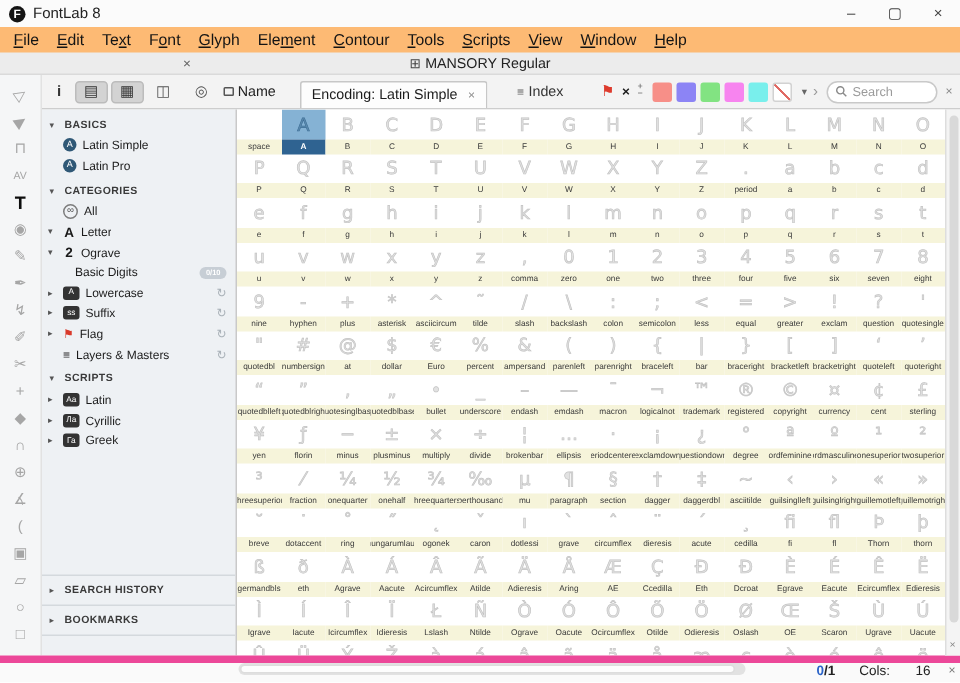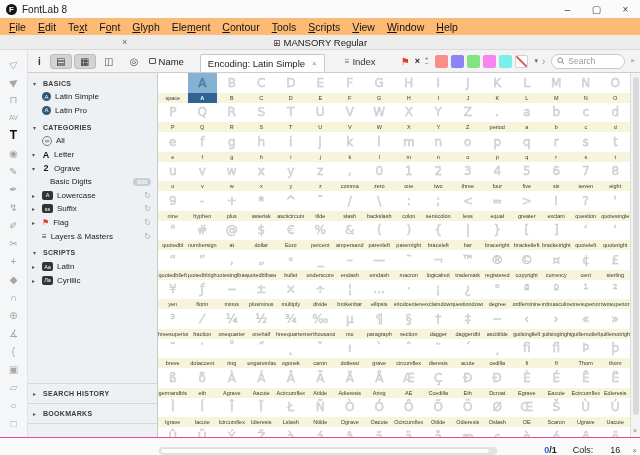--- a/index.html
+++ b/index.html
@@ -109,21 +109,21 @@
     font-size:5.5px;color:#3a3a3a;overflow:hidden;white-space:nowrap}
   .cell.sel .cg{background:#85b2d4;color:#5d8cb0;-webkit-text-stroke:.45px #3f6f96}
   .cell.sel .cn{background:#2f6391;color:#fff;font-weight:bold}
 
   
   .vscroll{flex:0 0 10px;background:#f4f4f4;border-left:1px solid #ddd;position:relative}
   .vthumb{position:absolute;left:1.5px;right:1.5px;top:4px;height:338px;background:#d9d9d9;border-radius:4px}
   .vx{position:absolute;bottom:3px;left:2px;font-size:7px;color:#888;line-height:7px}
 
   
-  .statusbar{flex:0 0 18px;background:#fafafa;border-top:1px solid #ec4899;display:flex;align-items:flex-end;
+  .statusbar{flex:0 0 18px;background:#fafafa;border-top:5px solid #ec4899;display:flex;align-items:flex-start;
     font-size:9px;color:#333}
   .hscroll{margin-left:159px;width:338px;height:8px;background:#e2e2e2;border-radius:4px;position:relative}
   .hthumb{position:absolute;left:1px;top:1px;bottom:1px;width:330px;background:#fdfdfd;border:1px solid #ddd;border-radius:3px}
   .counter{margin-left:auto;font-weight:bold}
   .cur{color:#2a63c8}
   .tot{color:#222}
   .colslbl{margin-left:16px;color:#222}
   .colsval{margin-left:17px;color:#222}
   .cornerx{margin-left:12px;margin-right:3px;font-size:8px;color:#777}
 </style>
@@ -307,20 +307,25 @@
             <div class="srow">
               <span class="exp">▸</span>
               <span class="ic-k">Aa</span>
               <span class="slabel">Latin</span>
             </div>
             <div class="srow">
               <span class="exp">▸</span>
               <span class="ic-k">Ла</span>
               <span class="slabel">Cyrillic</span>
             </div>
+            <div class="srow">
+              <span class="exp">▸</span>
+              <span class="ic-k">Га</span>
+              <span class="slabel">Greek</span>
+            </div>
             <div class="spacer"></div>
             <div class="frow">
               <span class="caret">▸</span>
               <span>SEARCH HISTORY</span>
             </div>
             <div class="frow">
               <span class="caret">▸</span>
               <span>BOOKMARKS</span>
             </div>
             <div class="fpad"></div>

